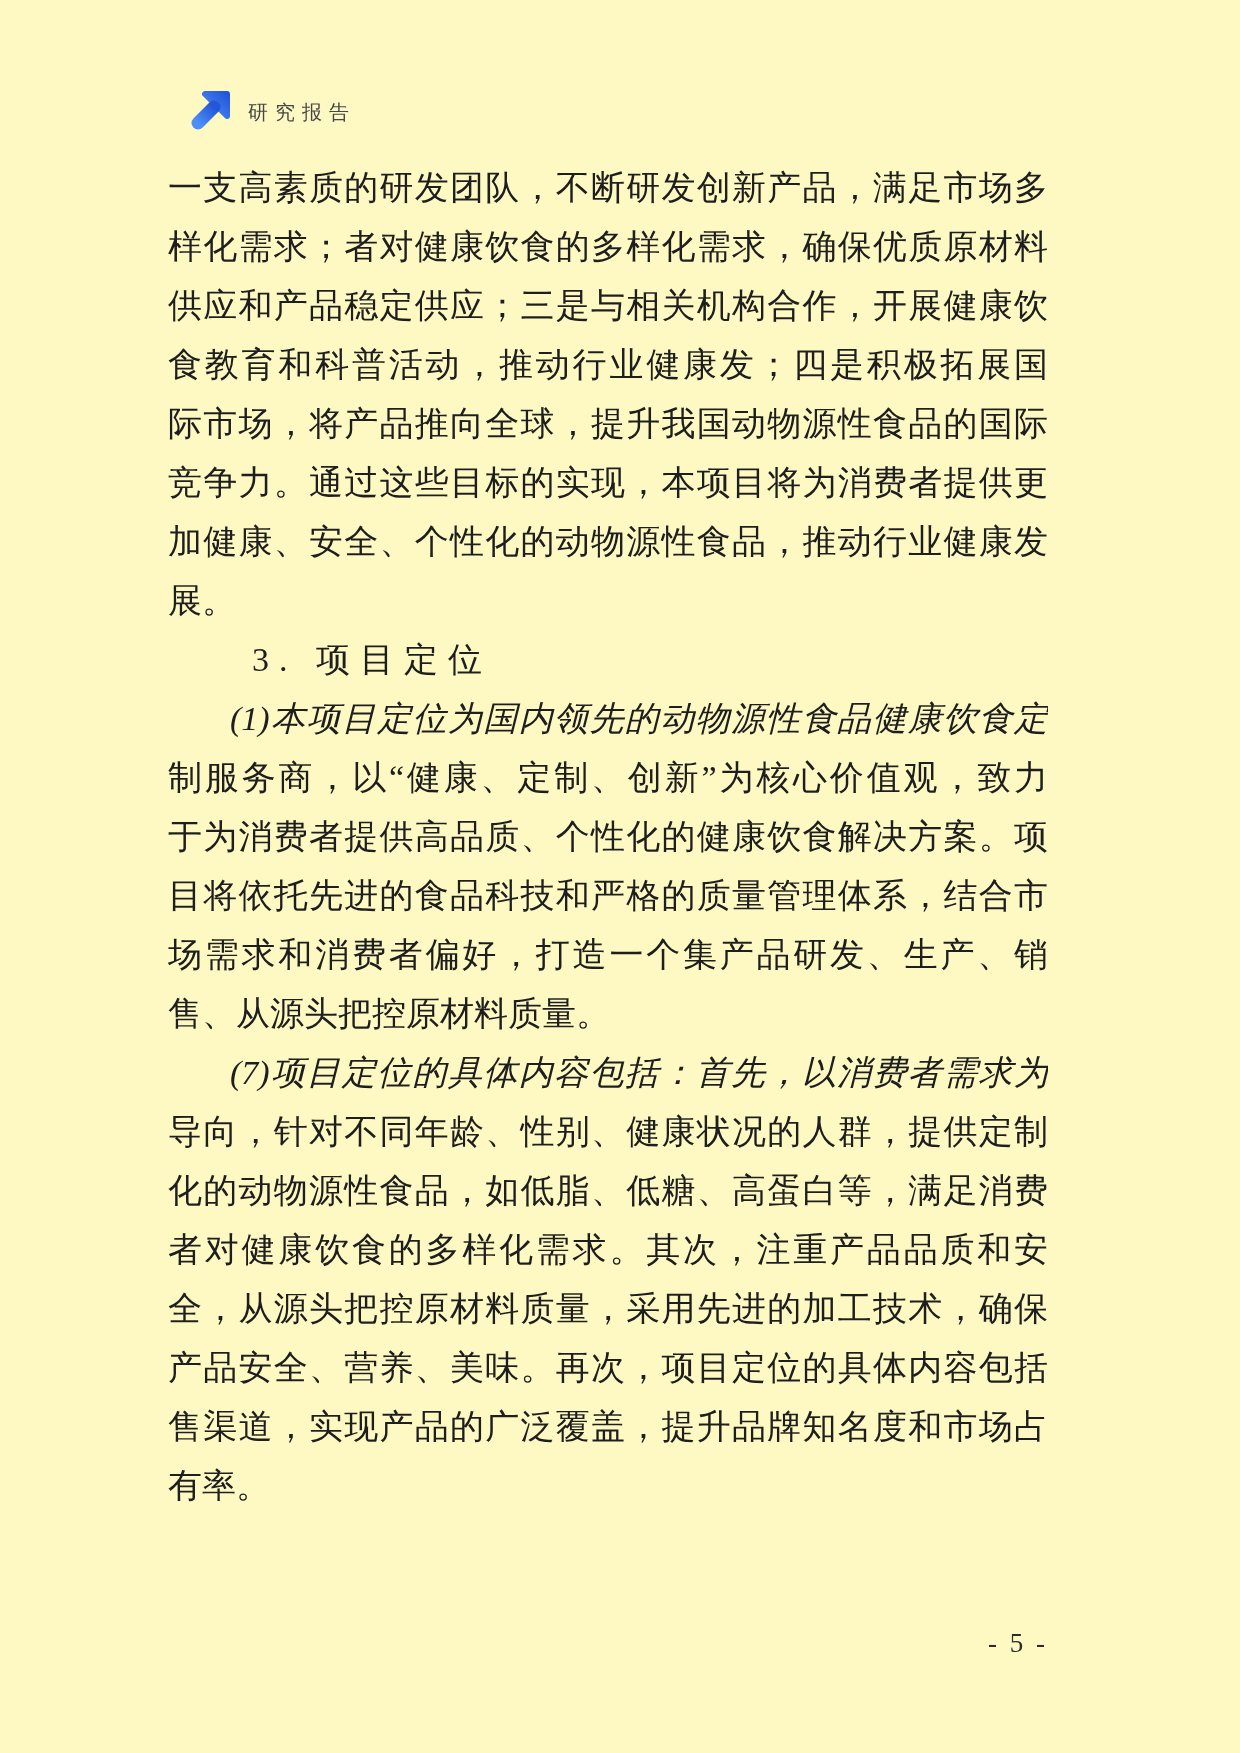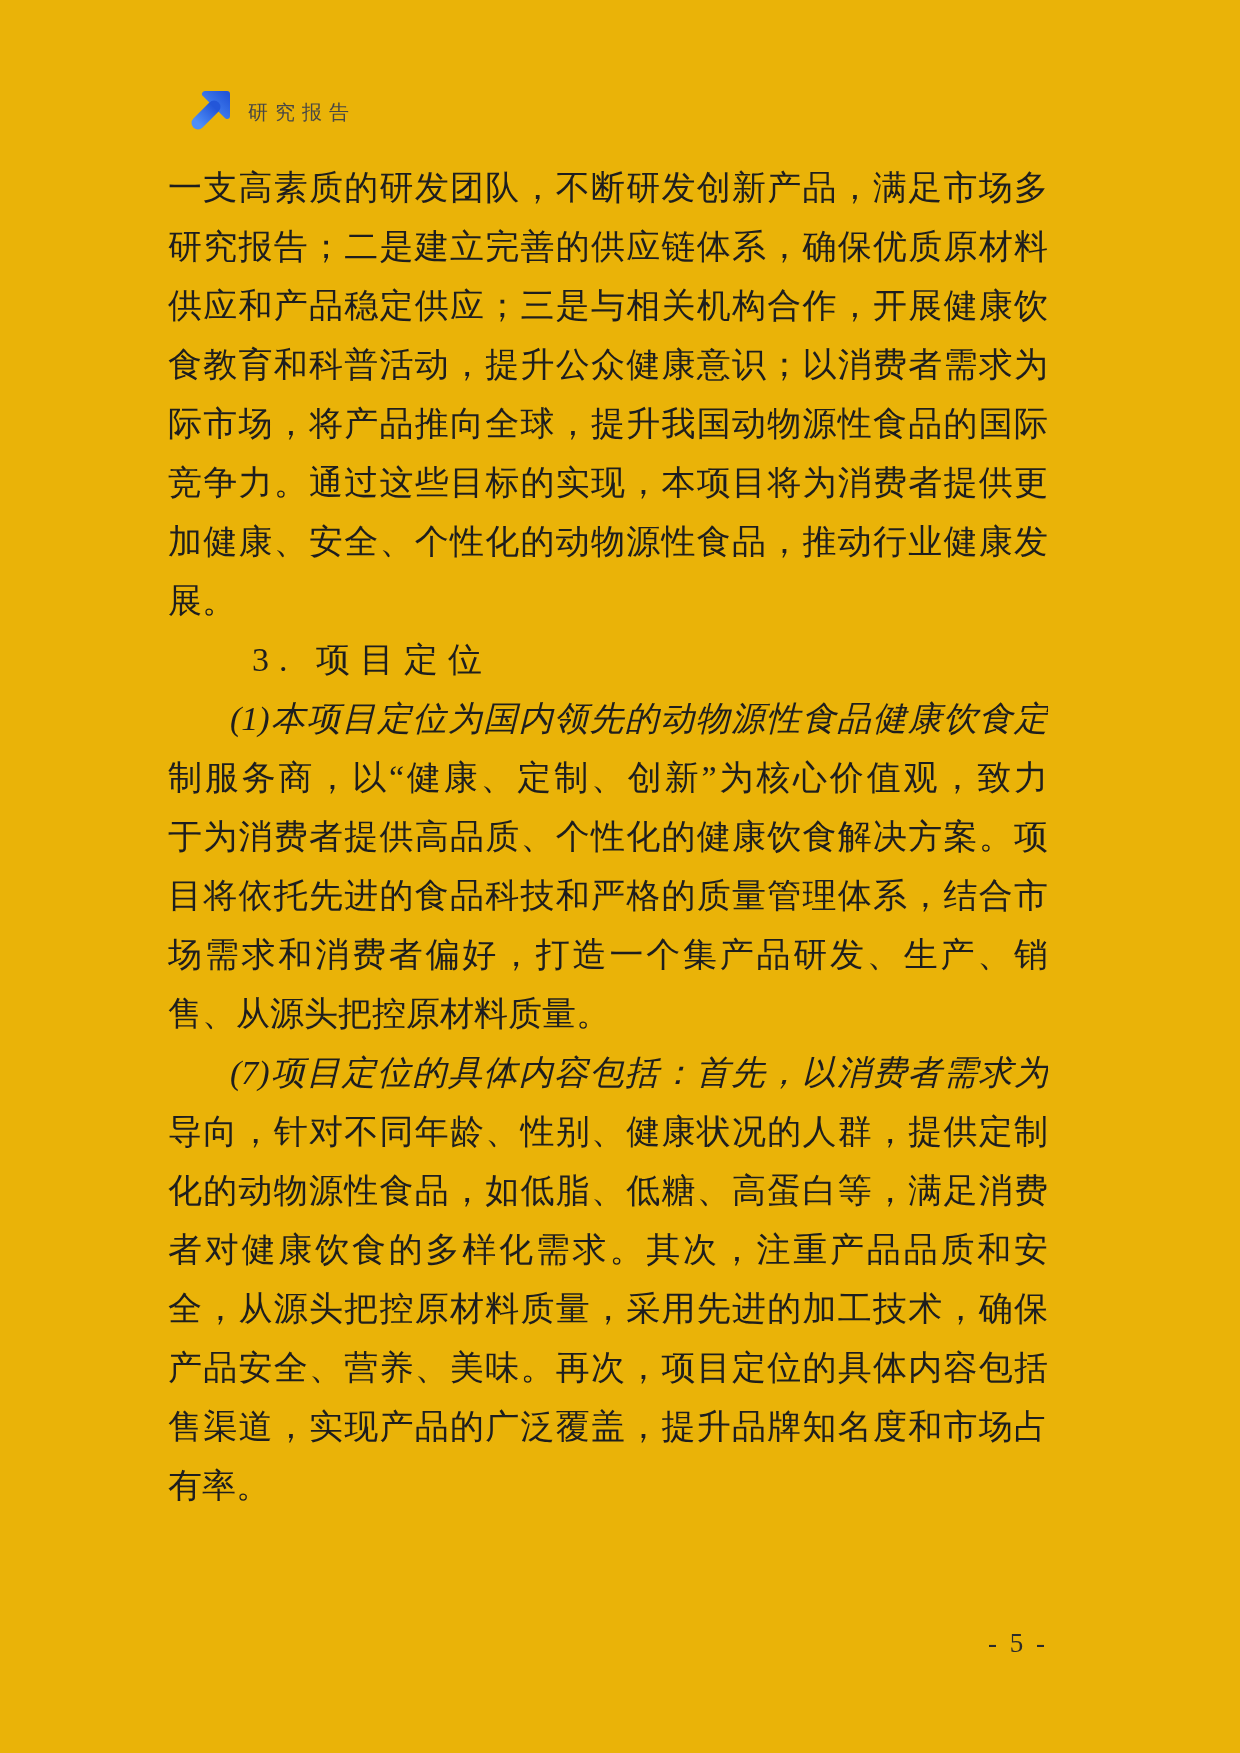--- a/index.html
+++ b/index.html
@@ -1,20 +1,20 @@
 <!DOCTYPE html>
 <html><head>
 <meta charset="utf-8">
 <style>
   html,body{margin:0;padding:0;background:#e9e9e9;}
   .page{
     position:relative;
     width:1240px;height:1753px;
     margin:0 auto;
-    background:#eab308;
+    background:#fef9c3;
     font-family:"Liberation Serif","DejaVu Serif",serif;
     overflow:hidden;
   }
   
   .brand{
     position:absolute;left:185px;top:84px;
     display:flex;align-items:center;gap:11px;
   }
   .brand .logo{width:52px;height:52px;flex:0 0 auto;}
   .brand-text{
@@ -68,23 +68,23 @@
       </defs>
       <path d="M20 10 H42 V32 Z" fill="url(#lg)" stroke="url(#lg)" stroke-width="6" stroke-linejoin="round"></path>
       <line x1="13" y1="39" x2="29" y2="23" stroke="url(#lg)" stroke-width="13" stroke-linecap="round"></line>
     </svg>
     <span class="brand-text">研究报告</span>
   </div>
 
   <div class="body-text">
 
     <div class="row full">一支高素质的研发团队，不断研发创新产品，满足市场多</div>
-    <div class="row full">研究报告；二是建立完善的供应链体系，确保优质原材料</div>
+    <div class="row full">样化需求；者对健康饮食的多样化需求，确保优质原材料</div>
     <div class="row full">供应和产品稳定供应；三是与相关机构合作，开展健康饮</div>
-    <div class="row full">食教育和科普活动，提升公众健康意识；以消费者需求为</div>
+    <div class="row full">食教育和科普活动，推动行业健康发；四是积极拓展国</div>
     <div class="row full">际市场，将产品推向全球，提升我国动物源性食品的国际</div>
     <div class="row full">竞争力。通过这些目标的实现，本项目将为消费者提供更</div>
     <div class="row full">加健康、安全、个性化的动物源性食品，推动行业健康发</div>
     <div class="row">展。</div>
 
     <div class="heading-row">3. 项目定位</div>
 
     <div class="row full indent">(1)本项目定位为国内领先的动物源性食品健康饮食定</div>
     <div class="row full">制服务商，以“健康、定制、创新”为核心价值观，致力</div>
     <div class="row full">于为消费者提供高品质、个性化的健康饮食解决方案。项</div>

